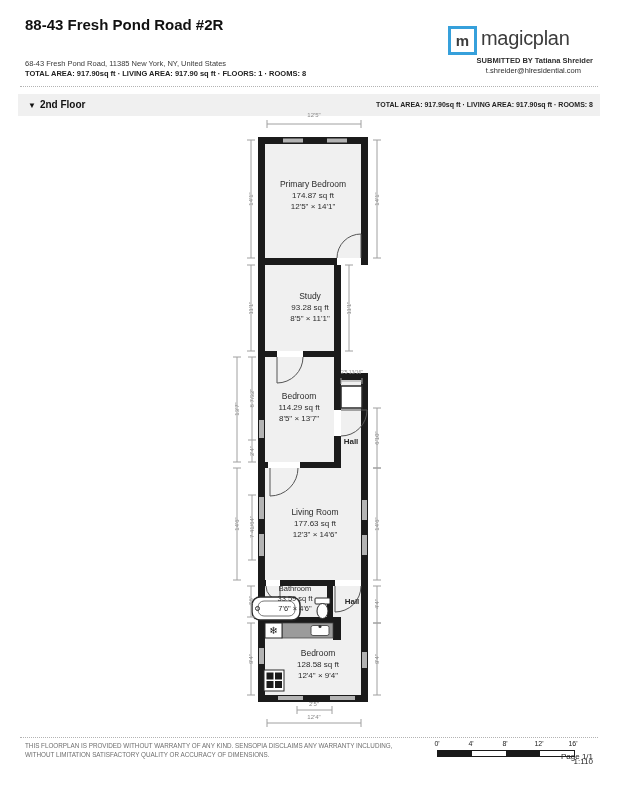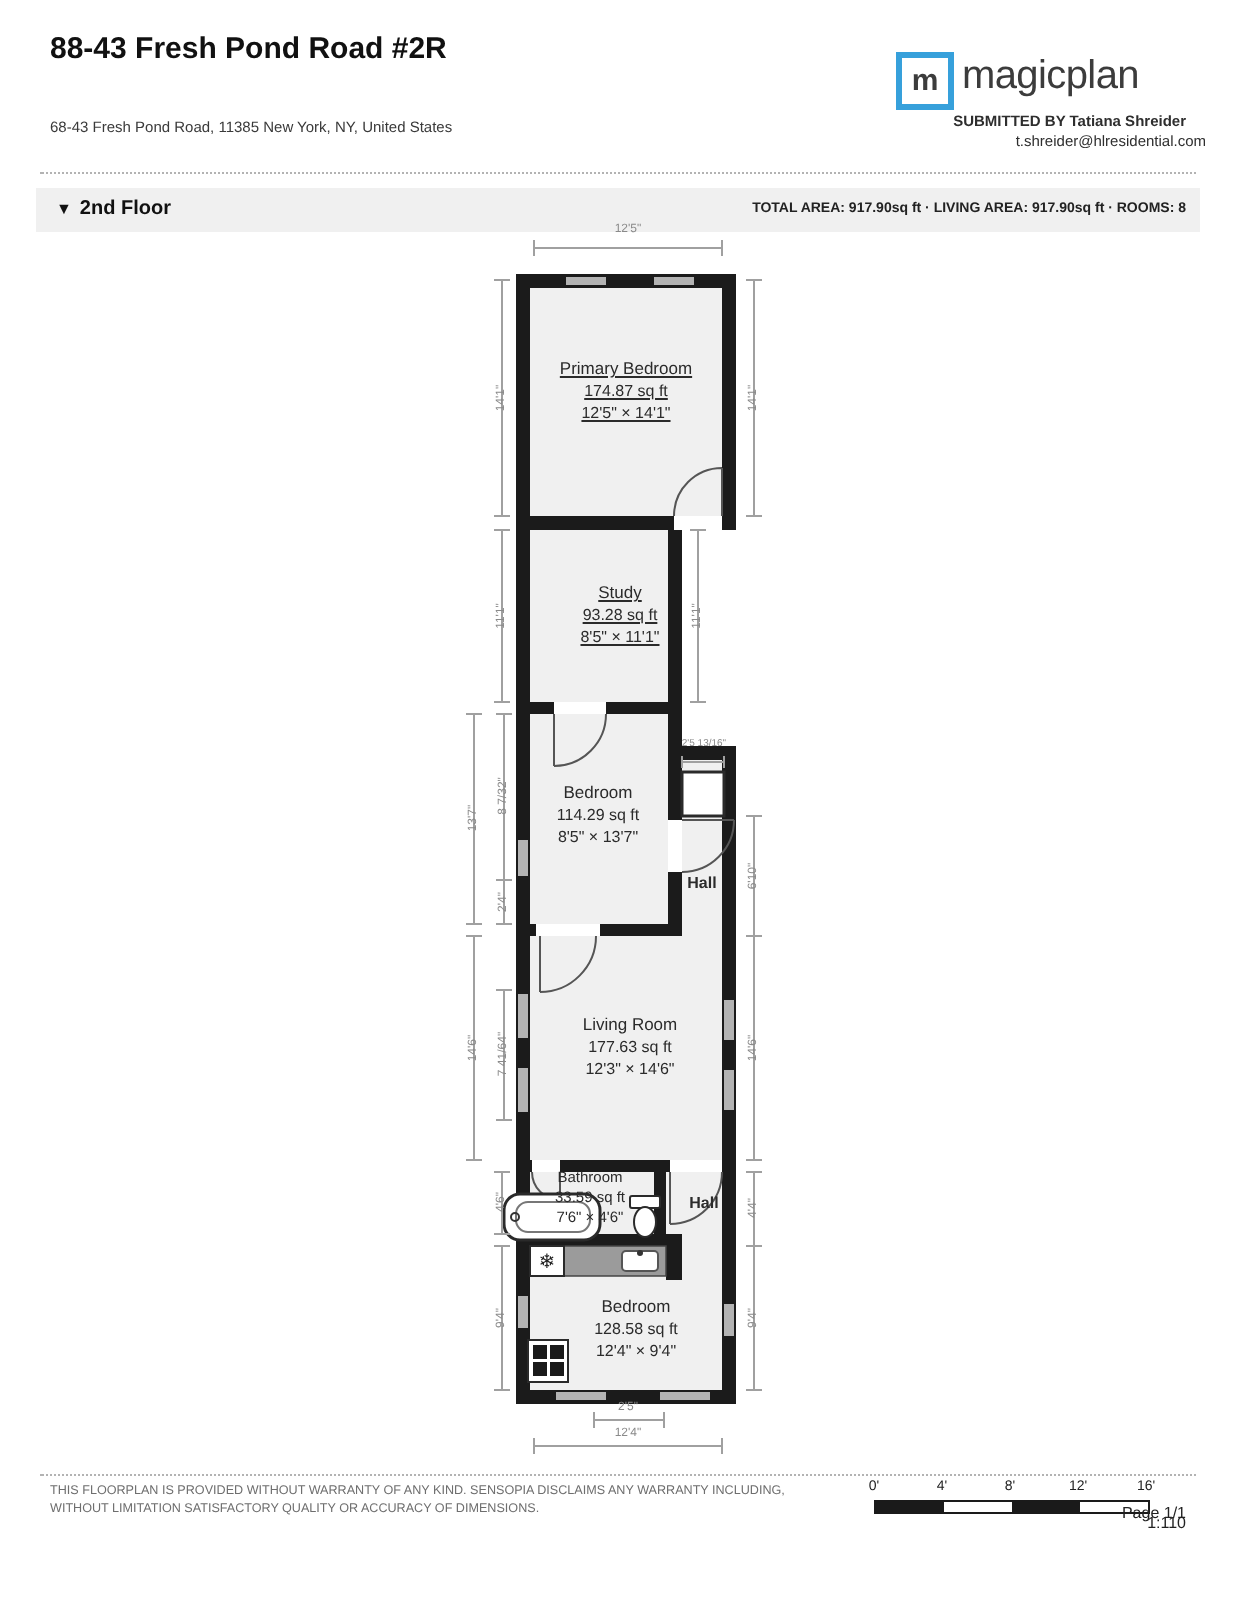--- a/index.html
+++ b/index.html
@@ -8,21 +8,21 @@
   .abs{position:absolute;}
   
   .title{left:25px;top:16px;font-size:15px;font-weight:bold;color:#111;}
   .addr{left:25px;top:59px;font-size:7.5px;color:#3a3a3a;}
   .meta{left:25px;top:69px;font-size:7.5px;font-weight:bold;color:#222;}
   .logo-box{left:448px;top:26px;width:23px;height:23px;border:3px solid #36A0DB;
             display:flex;align-items:center;justify-content:center;
             font-size:15px;font-weight:bold;color:#3c3c3c;}
   .wordmark{left:481px;top:27px;font-size:20px;font-weight:normal;color:#3c3c3c;letter-spacing:-0.3px;}
   .subm{right:25px;top:56px;font-size:7.5px;color:#2e2e2e;text-align:right;font-weight:bold;}
-  .subm2{right:15px;top:66px;font-size:7.5px;color:#2e2e2e;text-align:right;}
+  .subm2{right:37px;top:66px;font-size:7.5px;color:#2e2e2e;text-align:right;}
   .dots{left:20px;right:20px;border-top:1.5px dotted #b3b3b3;height:0;}
   
   .floorbar{left:18px;top:94px;width:582px;height:22px;background:#f0f0f0;}
   .floorlbl{left:28px;top:99px;font-size:10px;font-weight:bold;color:#111;}
   .floorlbl .tri{font-size:8px;margin-right:4px;}
   .floormeta{right:25px;top:101px;font-size:7px;font-weight:bold;color:#222;text-align:right;}
   
   .roomlbl{text-align:center;color:#2b2b2b;font-size:8px;line-height:11px;}
   .roomlbl .nm{font-size:8.5px;}
   .smalllbl{text-align:center;color:#2b2b2b;font-size:7.5px;line-height:10px;}
@@ -43,20 +43,21 @@
 <body>
 
 <div class="page">
 
   <div class="abs title">88-43 Fresh Pond Road #2R</div>
   <div class="abs logo-box">
     <span>m</span>
   </div>
   <div class="abs wordmark">magicplan</div>
   <div class="abs addr">68-43 Fresh Pond Road, 11385 New York, NY, United States</div>
+  <div class="abs meta">TOTAL AREA: 917.90sq ft · LIVING AREA: 917.90 sq ft · FLOORS: 1 · ROOMS: 8</div>
   <div class="abs subm">SUBMITTED BY Tatiana Shreider</div>
   <div class="abs subm2">t.shreider@hlresidential.com</div>
   <div class="abs dots" style="top:86px;"></div>
 
   <div class="abs floorbar"></div>
   <div class="abs floorlbl">
     <span class="tri">▼</span><span>2nd Floor</span>
   </div>
   <div class="abs floormeta">TOTAL AREA: 917.90sq ft · LIVING AREA: 917.90sq ft · ROOMS: 8</div>
 
@@ -161,26 +162,26 @@
       M252 495 V560 M248 495 H256 M248 560 H256
       M377 468 V580 M373 468 H381 M373 580 H381
       M251 586 V617 M247 586 H255 M247 617 H255
       M377 586 V623 M373 586 H381 M373 623 H381
       M251 623 V695 M247 623 H255 M247 695 H255
       M377 623 V695 M373 623 H381 M373 695 H381
       M297 710 H332 M297 706 V714 M332 706 V714
       M267 723 H361 M267 719 V727 M361 719 V727"></path>
   </svg>
 
-  <div class="abs roomlbl" style="left:261px;top:179px;width:104px;text-decoration:underline;">
+  <div class="abs roomlbl" style="left:261px;top:179px;width:104px;">
     <div class="nm">Primary Bedroom</div>
     <div>174.87 sq ft</div>
     <div>12'5" × 14'1"</div>
   </div>
-  <div class="abs roomlbl" style="left:250px;top:291px;width:120px;text-decoration:underline;">
+  <div class="abs roomlbl" style="left:250px;top:291px;width:120px;">
     <div class="nm">Study</div>
     <div>93.28 sq ft</div>
     <div>8'5" × 11'1"</div>
   </div>
   <div class="abs roomlbl" style="left:249px;top:391px;width:100px;">
     <div class="nm">Bedroom</div>
     <div>114.29 sq ft</div>
     <div>8'5" × 13'7"</div>
   </div>
   <div class="abs halllbl" style="left:333px;top:437px;width:36px;">Hall</div>

